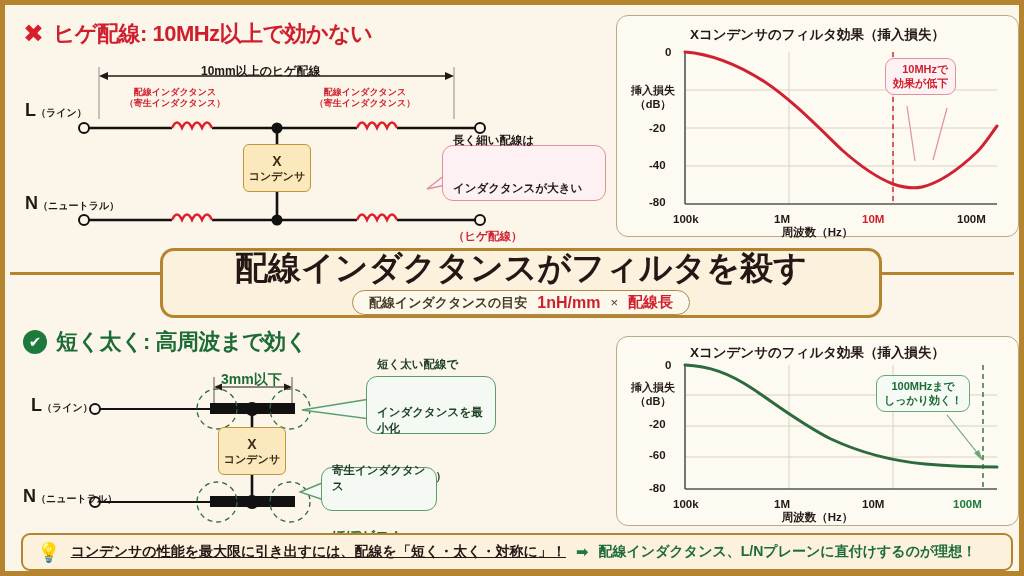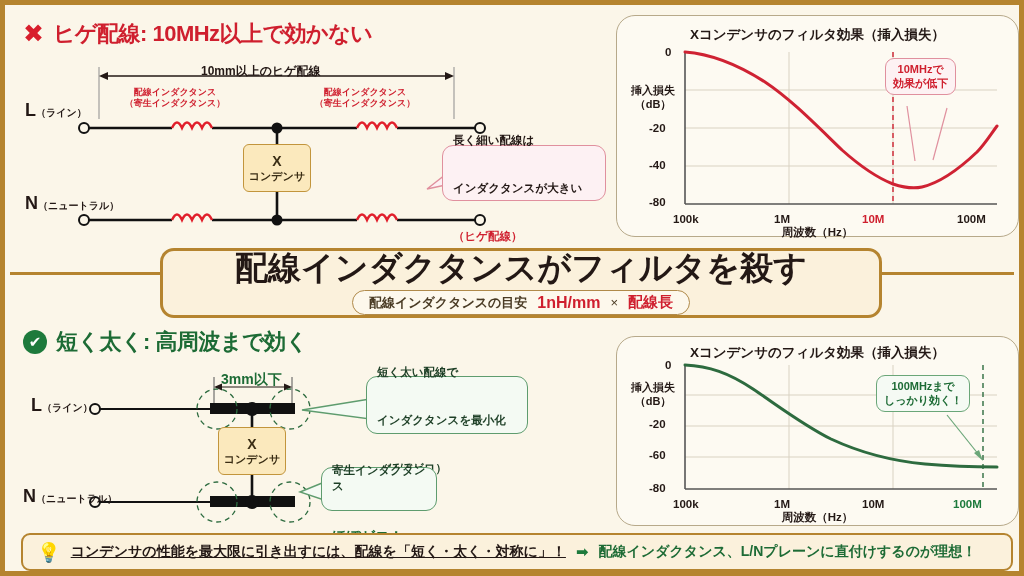--- a/index.html
+++ b/index.html
@@ -114,42 +114,42 @@
   .callout.green{background:#f4faf3;border:1.6px solid #5e9c6e;}
   .callout .ln{font-size:11.5px;font-weight:bold;color:#231815;margin-top:32px;}
   .callout .ln.hl-red{color:#cf1f2e;}
   .callout .ln.hl-green{color:#1d6b35;}
   .callout.green .ln{color:#1d3f26;}
   .callout.green .ln.big{font-size:14px;color:#1d6b35;}
 
   
   .chart-panel{
     position:absolute;background:#fdfaf2;border:1.6px solid #b7a98a;
-    border-radius:19px;box-sizing:border-box;
+    border-radius:12px;box-sizing:border-box;
   }
   .chart-title{
     position:absolute;width:100%;text-align:center;
     font-size:13.5px;font-weight:bold;color:#231815;
   }
   .axis-y-label{
     position:absolute;text-align:center;font-size:11px;font-weight:bold;
     color:#231815;line-height:1.25;
   }
   .axis-x-label{
     position:absolute;width:100%;text-align:center;
     font-size:11.5px;font-weight:bold;color:#231815;
   }
   .tick{position:absolute;font-size:11.5px;font-weight:bold;color:#231815;}
   .tick.red{color:#cf1f2e;}
   .tick.green{color:#1d7a3c;}
   .chart-note{
     position:absolute;border-radius:9px;box-sizing:border-box;
     padding:3px 7px;text-align:center;line-height:1.3;
   }
-  .chart-note.red{background:#fdf2f3;border:1.4px solid #e0909e;color:#cf1f2e;}
+  .chart-note.red{background:#fdf2f3;border:1.4px solid #e0909e;color:#cf1f2e;text-align:right;}
   .chart-note.green{background:#f5faf4;border:1.4px solid #6aa678;color:#1d6b35;}
   .chart-note .ln{font-size:11px;font-weight:bold;white-space:nowrap;}
 </style>
 </head>
 <body>
 
 <div class="page">
 
   <div class="sec-head bad" style="left:18px;top:14px;">
     <span class="x-mark">✖</span>
@@ -322,21 +322,21 @@
   </div>
 
   <div class="cap-box" style="left:213px;top:422px;width:68px;height:48px;">
     <span class="x">X</span>
     <span class="jp">コンデンサ</span>
   </div>
 
   <svg class="abs" style="left:295px;top:390px;" width="72" height="30">
     <path d="M70,4 L2,15 L70,24 Z" fill="#f4faf3" stroke="#5e9c6e" stroke-width="1.4"></path>
   </svg>
-  <div class="callout green" style="left:361px;top:371px;width:162px;height:58px;">
+  <div class="callout green" style="left:361px;top:371px;width:130px;height:58px;">
     <span class="ln">短く太い配線で</span>
     <span class="ln">インダクタンスを最小化</span>
     <span class="ln hl-green">（ほぼゼロ）</span>
   </div>
 
   <svg class="abs" style="left:292px;top:472px;" width="32" height="30">
     <path d="M30,4 L3,15 L30,24 Z" fill="#f4faf3" stroke="#5e9c6e" stroke-width="1.4"></path>
   </svg>
   <div class="callout green" style="left:316px;top:462px;width:116px;height:44px;">
     <span class="ln">寄生インダクタンス</span>

